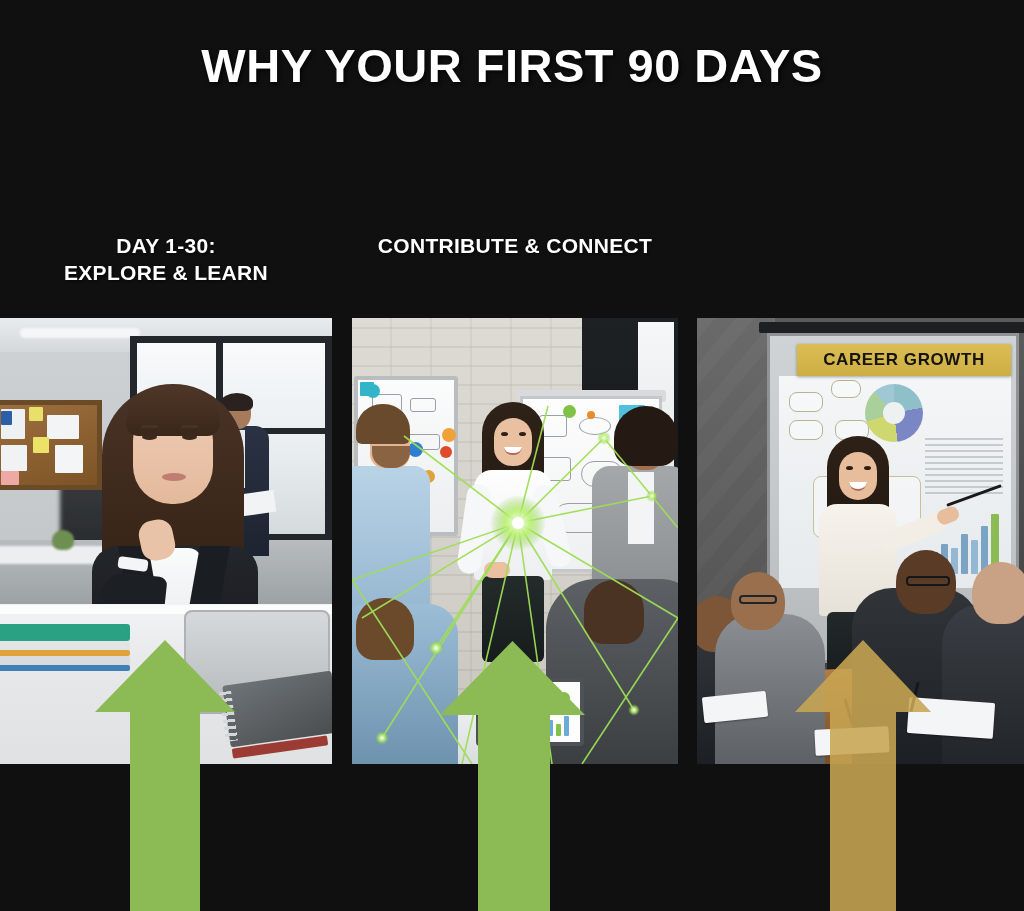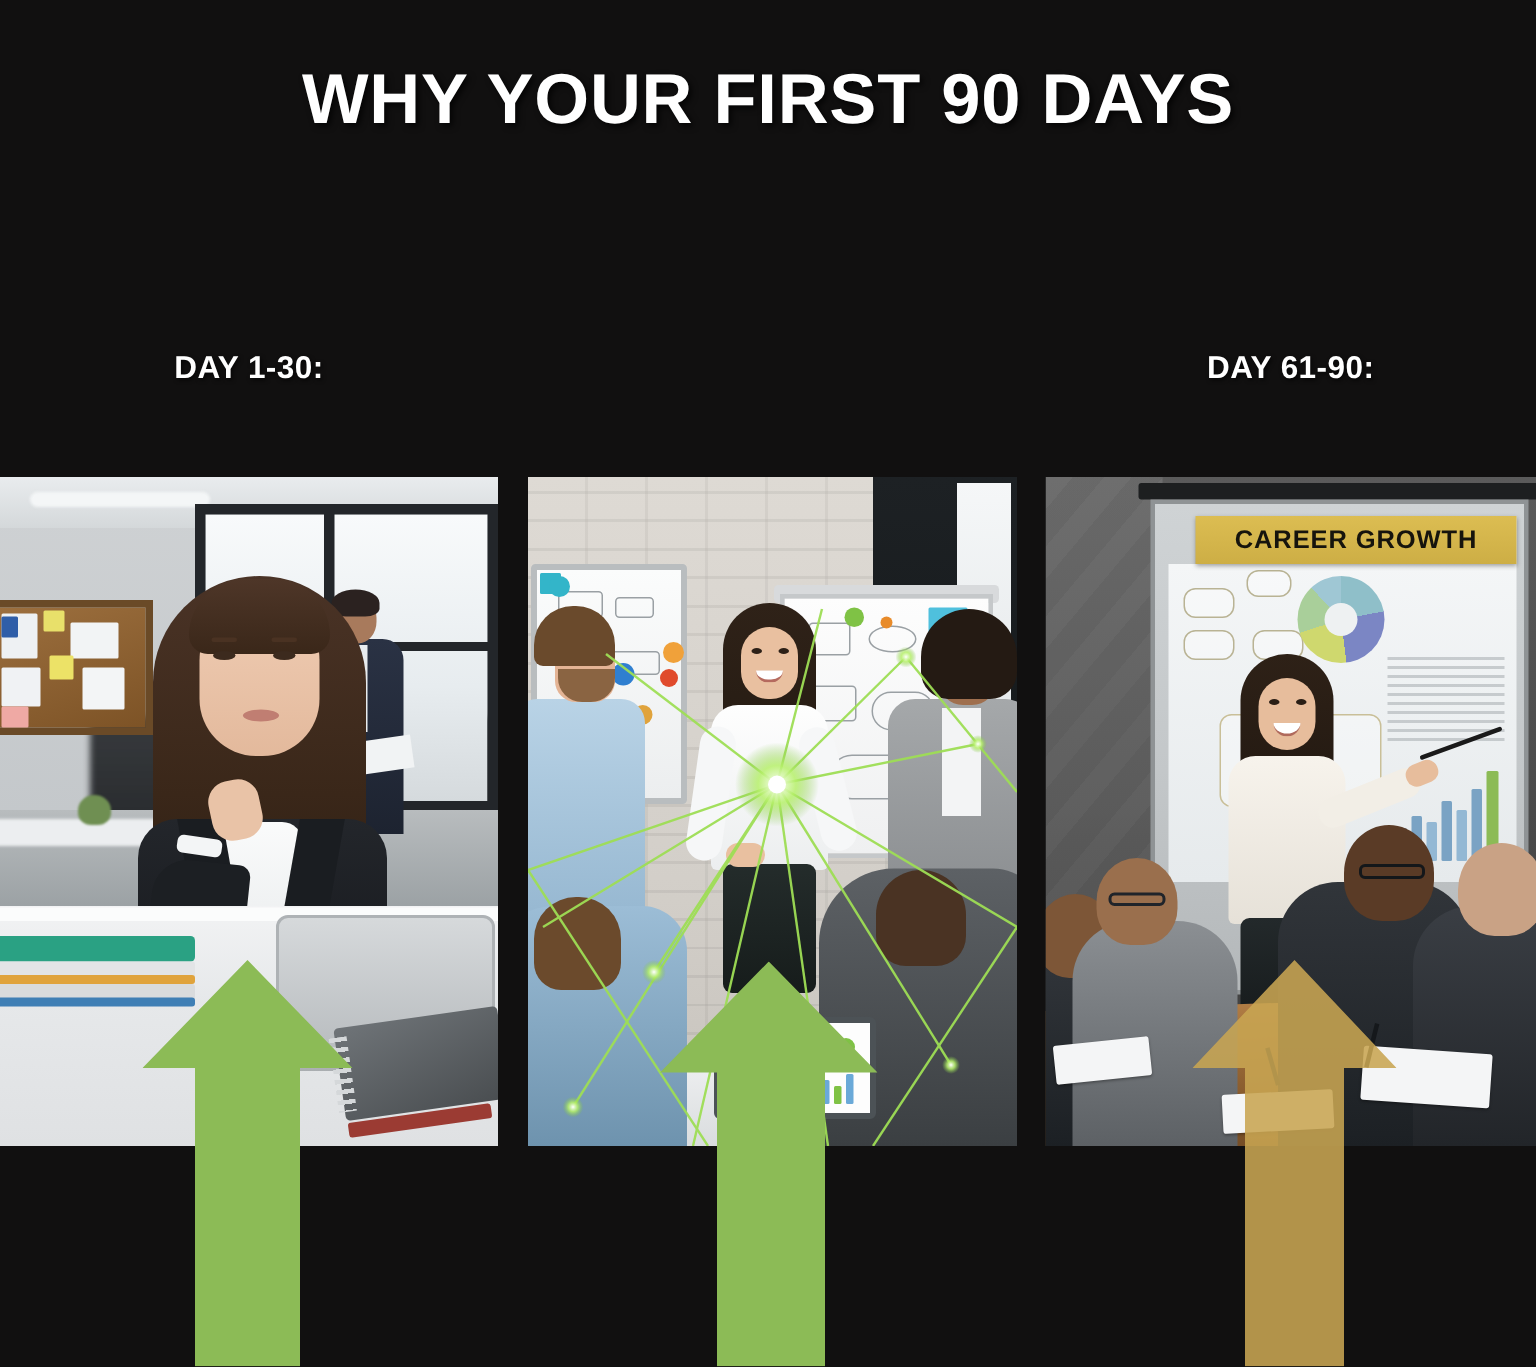--- a/index.html
+++ b/index.html
@@ -508,25 +508,26 @@
 
 <div id="poster" style="background: rgb(17, 16, 16); padding-left: 16px;">
 
   <div class="title-block">
     <span class="title-line">WHY YOUR FIRST 90 DAYS</span>
   </div>
 
   <div class="headings">
     <div class="heading" id="heading-1">
       <span class="h-sub">DAY 1-30:</span>
+      <span class="h-sub">EXPLORE &amp; LEARN</span>
     </div>
     <div class="heading" id="heading-2">
+      <span class="h-sub">CONTRIBUTE &amp; CONNECT</span>
     </div>
     <div class="heading" id="heading-3">
-      <span class="h-sub">DAY 61-90:</span>
     </div>
   </div>
 
   <div class="panel" id="panel-1">
     <div class="photo">
       <div class="p1-wall"></div>
       <div class="p1-ceiling"></div>
       <div class="p1-light"></div>
       <div class="p1-darkfurn"></div>
       <div class="p1-window"></div>

